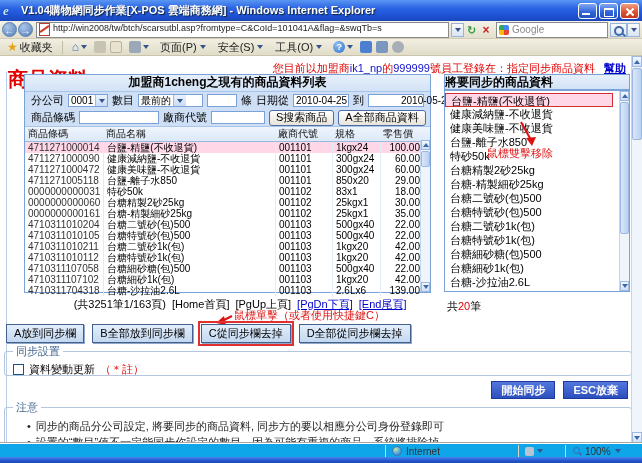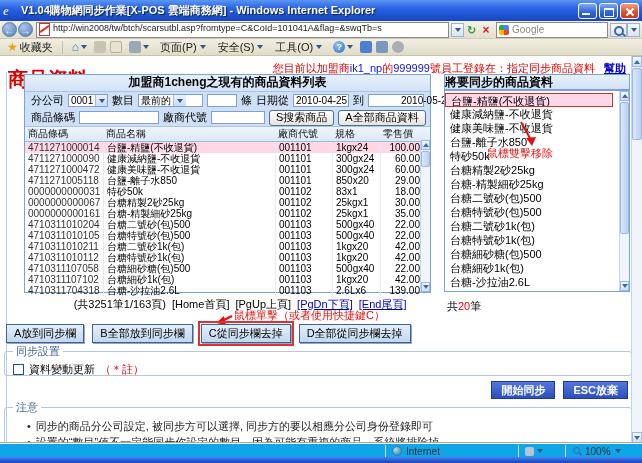--- a/index.html
+++ b/index.html
@@ -311,21 +311,21 @@
             <div class="tcell c4">29.00</div>
           </div>
           <div class="trow">
             <div class="tcell c0">0000000000031</div>
             <div class="tcell c1">特砂50k</div>
             <div class="tcell c2">001102</div>
             <div class="tcell c3">83x1</div>
             <div class="tcell c4">18.00</div>
           </div>
           <div class="trow">
-            <div class="tcell c0">0000000000067</div>
+            <div class="tcell c0">0000000000060</div>
             <div class="tcell c1">台糖精製2砂25kg</div>
             <div class="tcell c2">001102</div>
             <div class="tcell c3">25kgx1</div>
             <div class="tcell c4">30.00</div>
           </div>
           <div class="trow">
             <div class="tcell c0">0000000000161</div>
             <div class="tcell c1">台糖-精製細砂25kg</div>
             <div class="tcell c2">001102</div>
             <div class="tcell c3">25kgx1</div>
@@ -462,21 +462,21 @@
     </fieldset>
 
     <div class="submit-row">
       <div class="bluebtn">開始同步</div>
       <div class="bluebtn">ESC放棄</div>
     </div>
 
     <fieldset class="fs-note">
       <legend>注意</legend>
       <ul class="bullets">
-          <li>同步的商品分公司設定, 被同步方可以選擇, 同步方的要以相應分公司身份登錄即可</li>
+          <li>同步的商品分公司設定, 將要同步的商品資料, 同步方的要以相應分公司身份登錄即可</li>
           <li>設置的“數目”值不一定能同步你設定的數目，因為可能有重複的商品，系統將排除掉</li>
         </ul>
     </fieldset>
 
     <div class="sb" style="right:0;top:0;height:387px;width:11px;">
       <div class="sb-btn" style="top:0;height:11px;">
           <span class="tri-up"></span>
         </div>
       <div class="sb-thumb" style="top:12px;height:72px;"></div>
       <div class="sb-btn" style="bottom:0;height:11px;">

